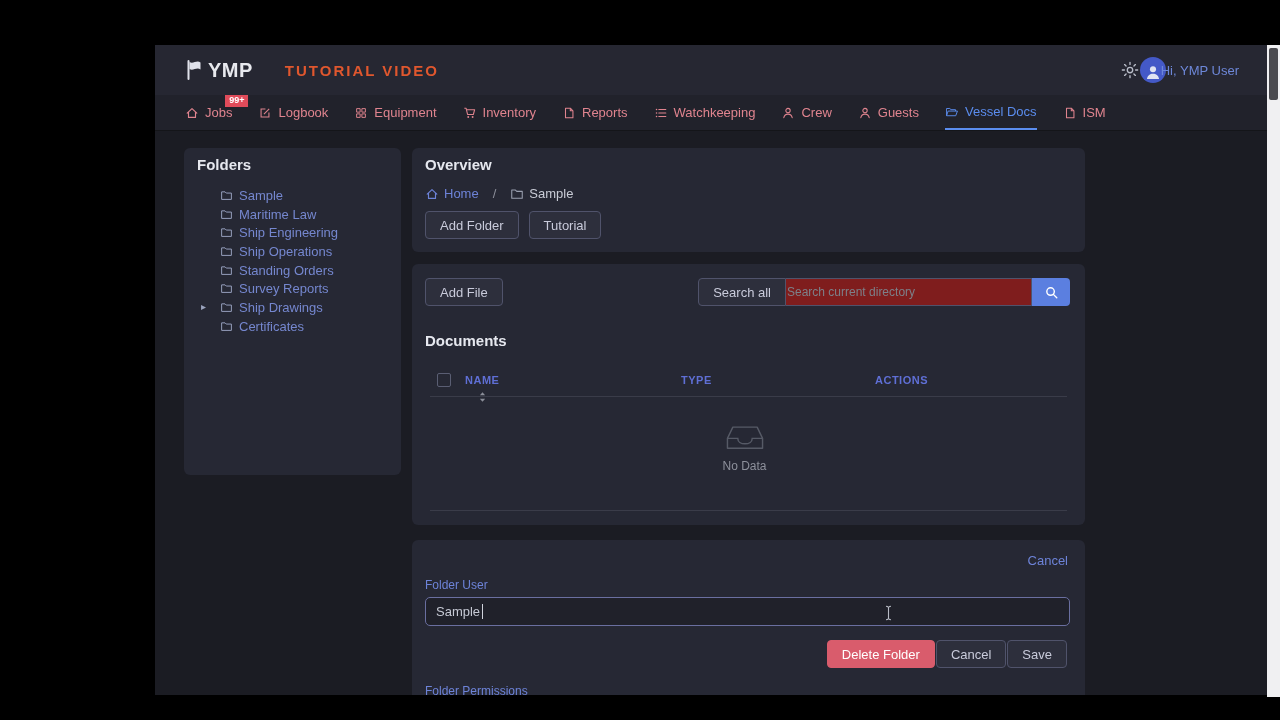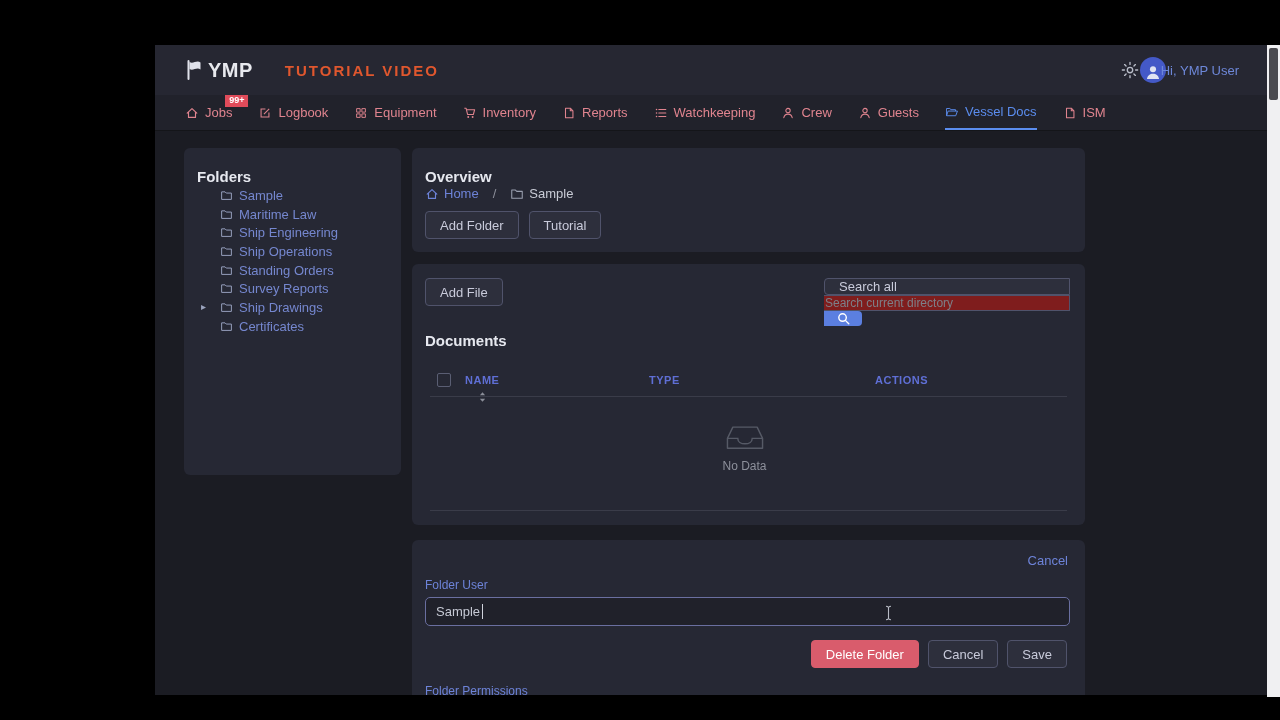--- a/index.html
+++ b/index.html
@@ -43,21 +43,21 @@
     position:relative; cursor:pointer; white-space:nowrap;
   }
   .nav-item .ic { width:14px; height:14px; }
   .nav-item.active { color:#5b8def; border-bottom:2px solid #5b8def; }
   .badge {
     position:absolute; top:0px; right:-16px; background:#e04b5a; color:#fff;
     font-size:9px; font-weight:bold; padding:1px 4px 2px; border-radius:0; line-height:1;
   }
   
   .panel { position:absolute; background:#262834; border-radius:6px; }
-  .panel-title { position:absolute; left:13px; top:20px; font-size:15px; font-weight:bold; color:#e6e8ef; }
+  .panel-title { position:absolute; left:13px; top:8px; font-size:15px; font-weight:bold; color:#e6e8ef; }
   .p-folders { left:29px; top:103px; width:217px; height:327px; }
   .p-overview { left:257px; top:103px; width:673px; height:104px; }
   .p-docs { left:257px; top:219px; width:673px; height:261px; }
   .p-edit { left:257px; top:495px; width:673px; height:210px; }
   
   .folder-list { position:absolute; left:0; top:38px; width:100%; }
   .folder-row {
     display:flex; align-items:center; gap:6px; padding-left:36px; height:18.7px;
     color:#7587cf; font-size:13px; position:relative; cursor:pointer;
   }
@@ -72,21 +72,21 @@
   .crumb-cur .ic { color:#9aa0b0; }
   .btn {
     background:#2d2f3c; border:1px solid #50536b; border-radius:4px; color:#c9cbdb;
     font-size:13px; padding:0 14px; height:28px; cursor:pointer;
     font-family:"Liberation Sans", sans-serif; display:inline-flex; align-items:center;
   }
   .overview-actions { position:absolute; left:13px; top:63px; display:flex; gap:10px; }
   
   .docs-controls { position:absolute; left:13px; right:15px; top:14px; height:28px; }
   .addfile { position:absolute; left:0; top:0; }
-  .search-group { position:absolute; right:0; top:0; display:flex; height:28px;flex-direction:column; }
+  .search-group { position:absolute; right:0; top:0; display:flex; height:28px; }
   .search-all { border-radius:4px 0 0 4px; }
   .search-input {
     width:246px; background:#7f1d1d; border:1px solid #50536b; border-left:none;
     color:#c6c9d4; font-size:12px; padding:0 1px; outline:none;
     font-family:Liberation Sans, sans-serif;
   }
   .search-input::placeholder { color:#7d8089; }
   .search-btn {
     width:38px; background:#5b7fe0; border:none; border-radius:0 4px 4px 0;
     display:flex; align-items:center; justify-content:center; cursor:pointer; color:#fff;
@@ -94,37 +94,37 @@
   .search-btn .ic { width:15px; height:15px; }
   .docs-title { position:absolute; left:13px; top:68px; font-size:15px; font-weight:bold; color:#e6e8ef; }
   .th-row { position:absolute; left:18px; right:18px; top:106px; height:27px; border-bottom:1px solid #3a3c49; }
   .checkbox {
     position:absolute; left:7px; top:3px; width:14px; height:14px;
     border:1px solid #5a5e73; border-radius:2px; background:transparent; cursor:pointer;
   }
   .th { position:absolute; top:4px; color:#5f6fd5; font-size:11px; font-weight:bold; letter-spacing:.5px; cursor:pointer;flex-direction:column; }
   .th-name { left:35px; display:flex; align-items:center; gap:5px; }
   .th-name .ic { width:7px; height:12px; color:#8b8e99; }
-  .th-type { left:219px; }
+  .th-type { left:251px; }
   .th-actions { left:445px; }
   .empty { position:absolute; left:0; right:8px; top:160px; text-align:center; color:#565a66; }
   .empty .ic { width:40px; height:27px; }
   .empty-text { margin-top:4px; font-size:12px; color:#8d909b; }
   .docs-bottom-line { position:absolute; left:18px; right:18px; top:246px; height:1px; background:#3a3c49; }
   
   .cancel-link { position:absolute; right:17px; top:13px; color:#6d83d8; font-size:13px; cursor:pointer; }
   .field-label { position:absolute; left:13px; top:38px; color:#6d83d8; font-size:12px; }
   .name-input {
     position:absolute; left:13px; top:57px; width:645px; height:29px;
     background:#20212a; border:1px solid #6a6fa0; border-radius:5px;
     color:#c6c9d4; font-size:13px; padding:0 10px; outline:none;
     font-family:"Liberation Sans", sans-serif;
   }
   .caret { position:absolute; left:70px; top:64px; width:1px; height:15px; background:#d0d3dc; }
-  .edit-actions { position:absolute; right:18px; top:100px; display:flex; gap:9px; }
+  .edit-actions { position:absolute; right:18px; top:100px; display:flex; gap:1px; }
   .btn-danger { background:#d95c6c; border:1px solid #d95c6c; color:#fff; }
   .perm-label { position:absolute; left:13px; top:144px; color:#6d83d8; font-size:12px; cursor:pointer; }
   
   .ibeam { position:absolute; left:729px; top:560px; width:9px; height:16px; color:#b9bcc6; }
   .scrollbar {
     position:absolute; left:1267px; top:45px; width:13px; height:652px; background:#f0f0f2;
   }
   .scroll-thumb { position:absolute; left:2px; top:3px; width:9px; height:52px; background:#4a4a4f; border-radius:2px; cursor:pointer; }
   .ic { display:inline-block; }
 </style>

